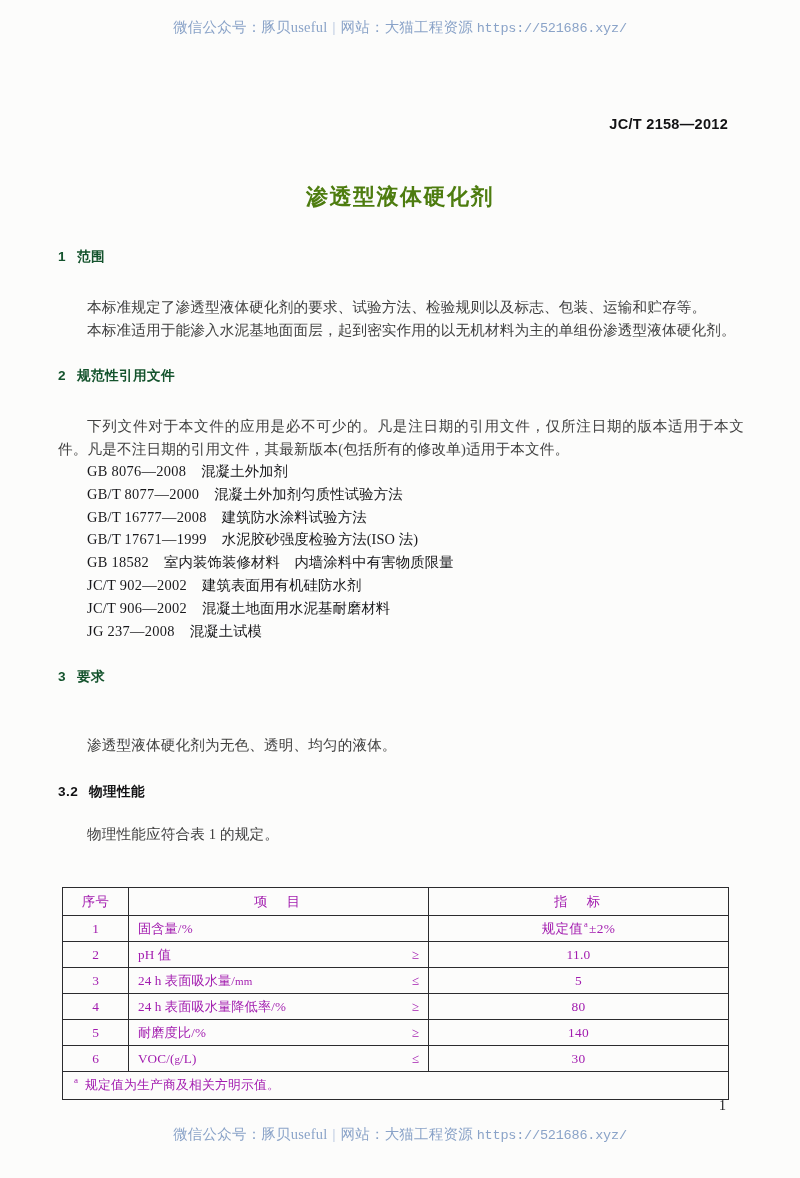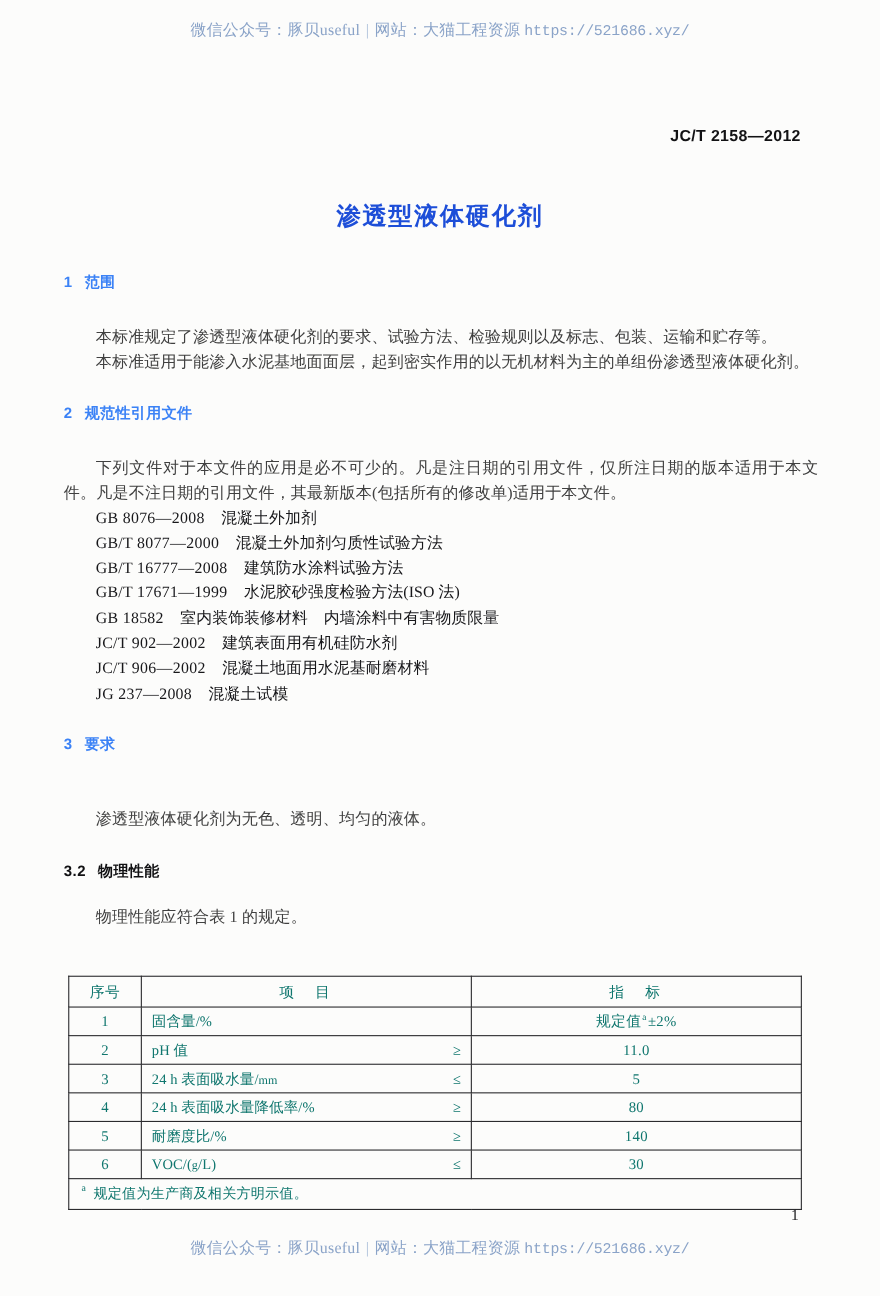--- a/index.html
+++ b/index.html
@@ -60,37 +60,37 @@
   .doc-title {
     position: absolute;
     top: 182px;
     left: 0;
     width: 800px;
     text-align: center;
     font-family: "Liberation Sans", "DejaVu Sans", sans-serif;
     font-weight: bold;
     font-size: 22px;
     letter-spacing: 1.5px;
-    color: #1d4ed8;
+    color: #4d7c0f;
   }
 
   
   .content {
     position: absolute;
     top: 248px;
     left: 58px;
     width: 686px;
   }
   h2.sec {
     font-family: "Liberation Sans", "DejaVu Sans", sans-serif;
     font-weight: bold;
     font-size: 13.6px;
     margin: 0;
     letter-spacing: 0.4px;
-    color: #3b82f6;
+    color: #14532d;
   }
   h2.sec .num { margin-right: 11px; }
   h3.subsec {
     font-family: "Liberation Sans", "DejaVu Sans", sans-serif;
     font-weight: bold;
     font-size: 13.6px;
     margin: 0;
     letter-spacing: 0.4px;
     color: #111113;
   }
@@ -146,21 +146,21 @@
     table-layout: fixed;
     font-size: 13.2px;
   }
   table.spec col.c1 { width: 66px; }
   table.spec col.c2 { width: 300px; }
   table.spec col.c3 { width: 300px; }
   table.spec th, table.spec td {
     border: 1px solid #2b2b2e;
     padding: 0;
     height: 25px;
-    color: #0f766e;
+    color: #a21caf;
   }
   table.spec thead th {
     height: 27px;
     font-weight: normal;
     text-align: center;
     letter-spacing: 0.4px;
     font-family: "Liberation Sans", "DejaVu Sans", sans-serif;
     font-size: 13.4px;
   }
   table.spec thead th.hd-wide { letter-spacing: 3px; }

